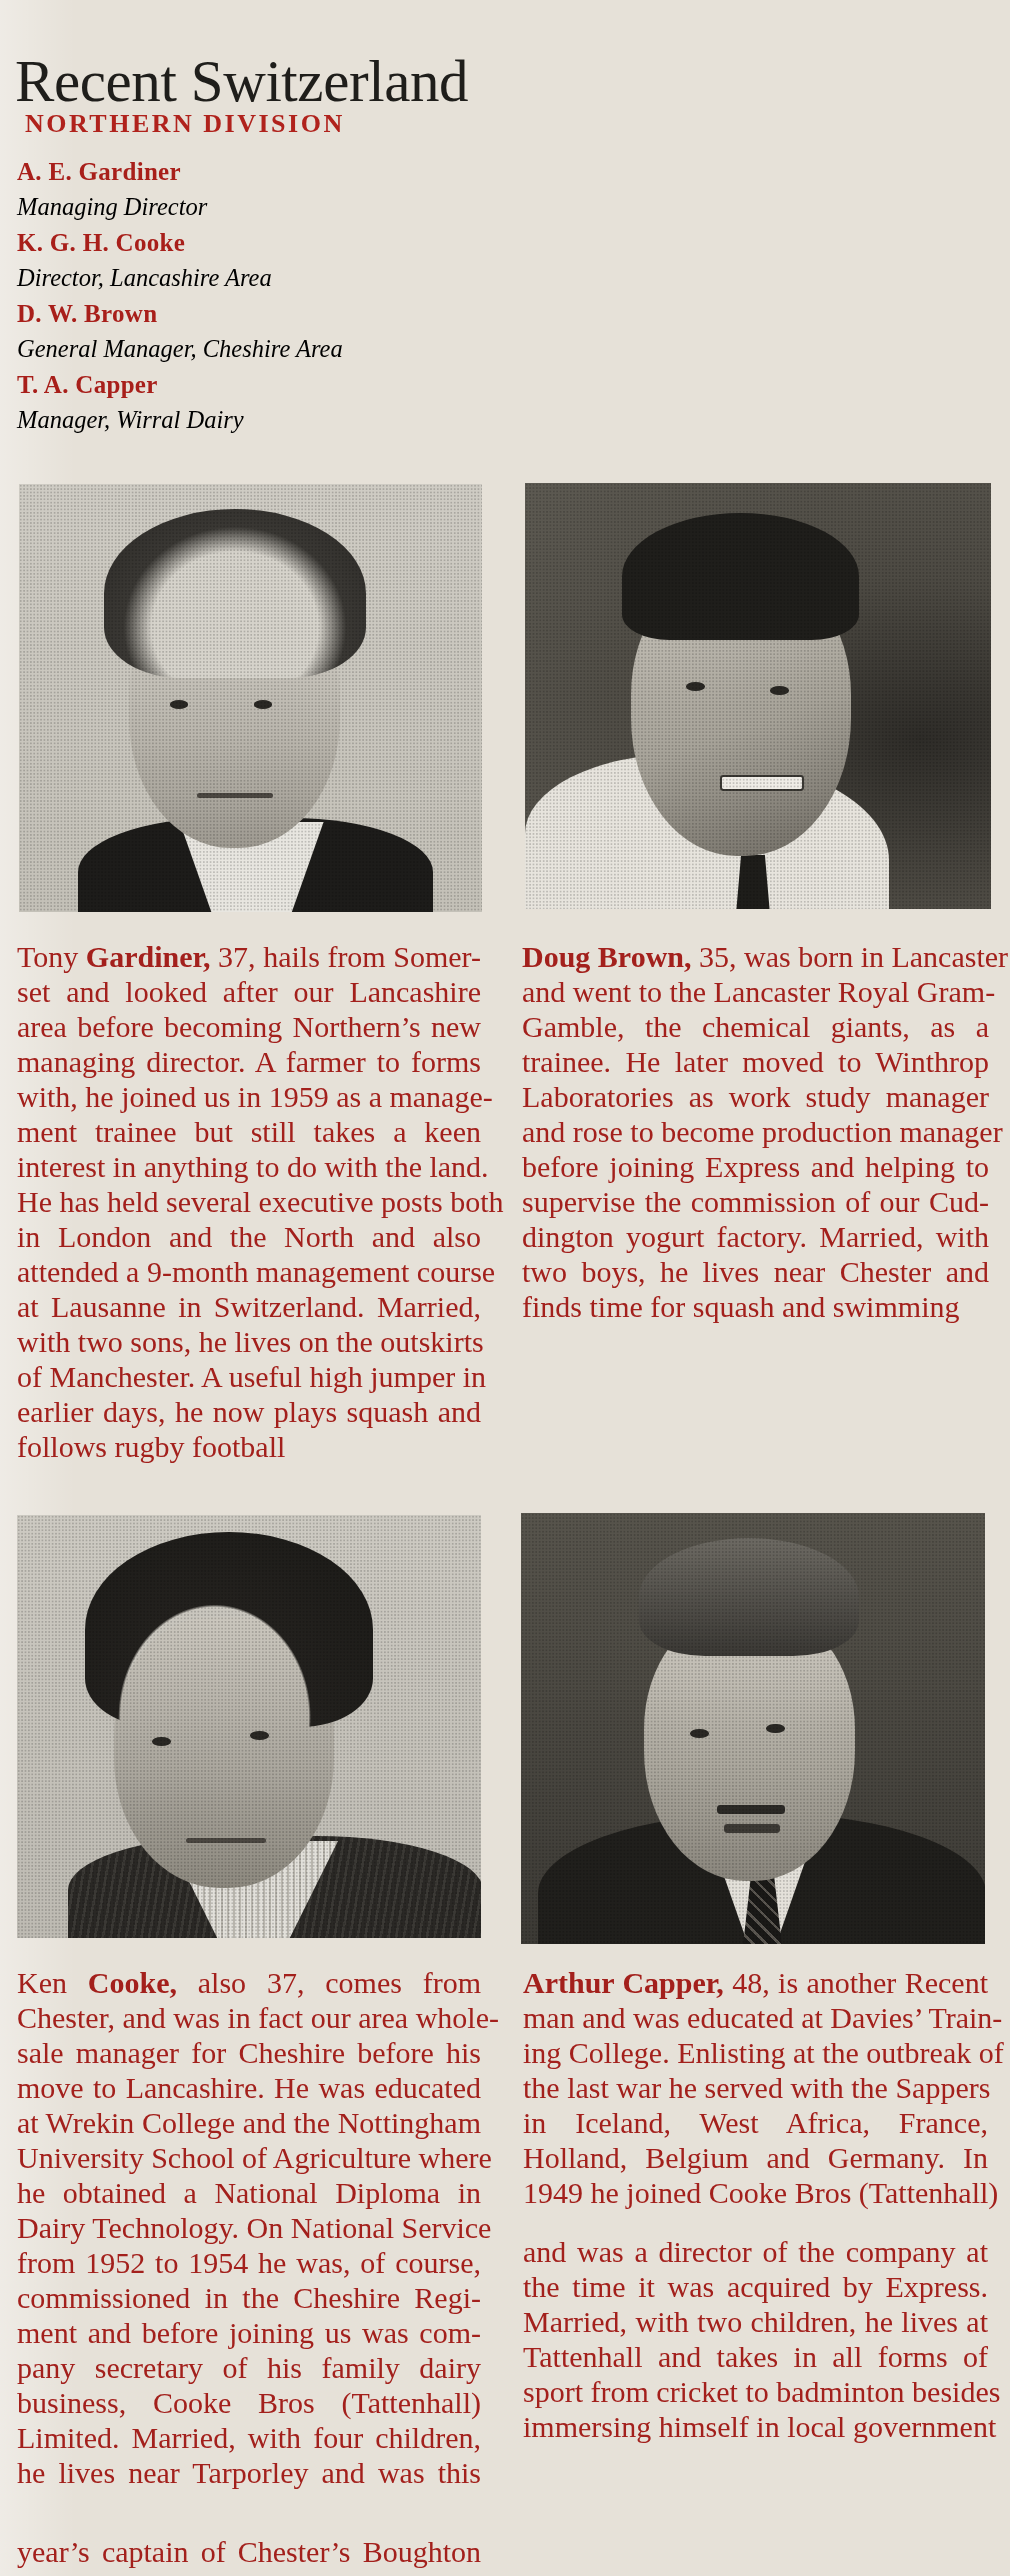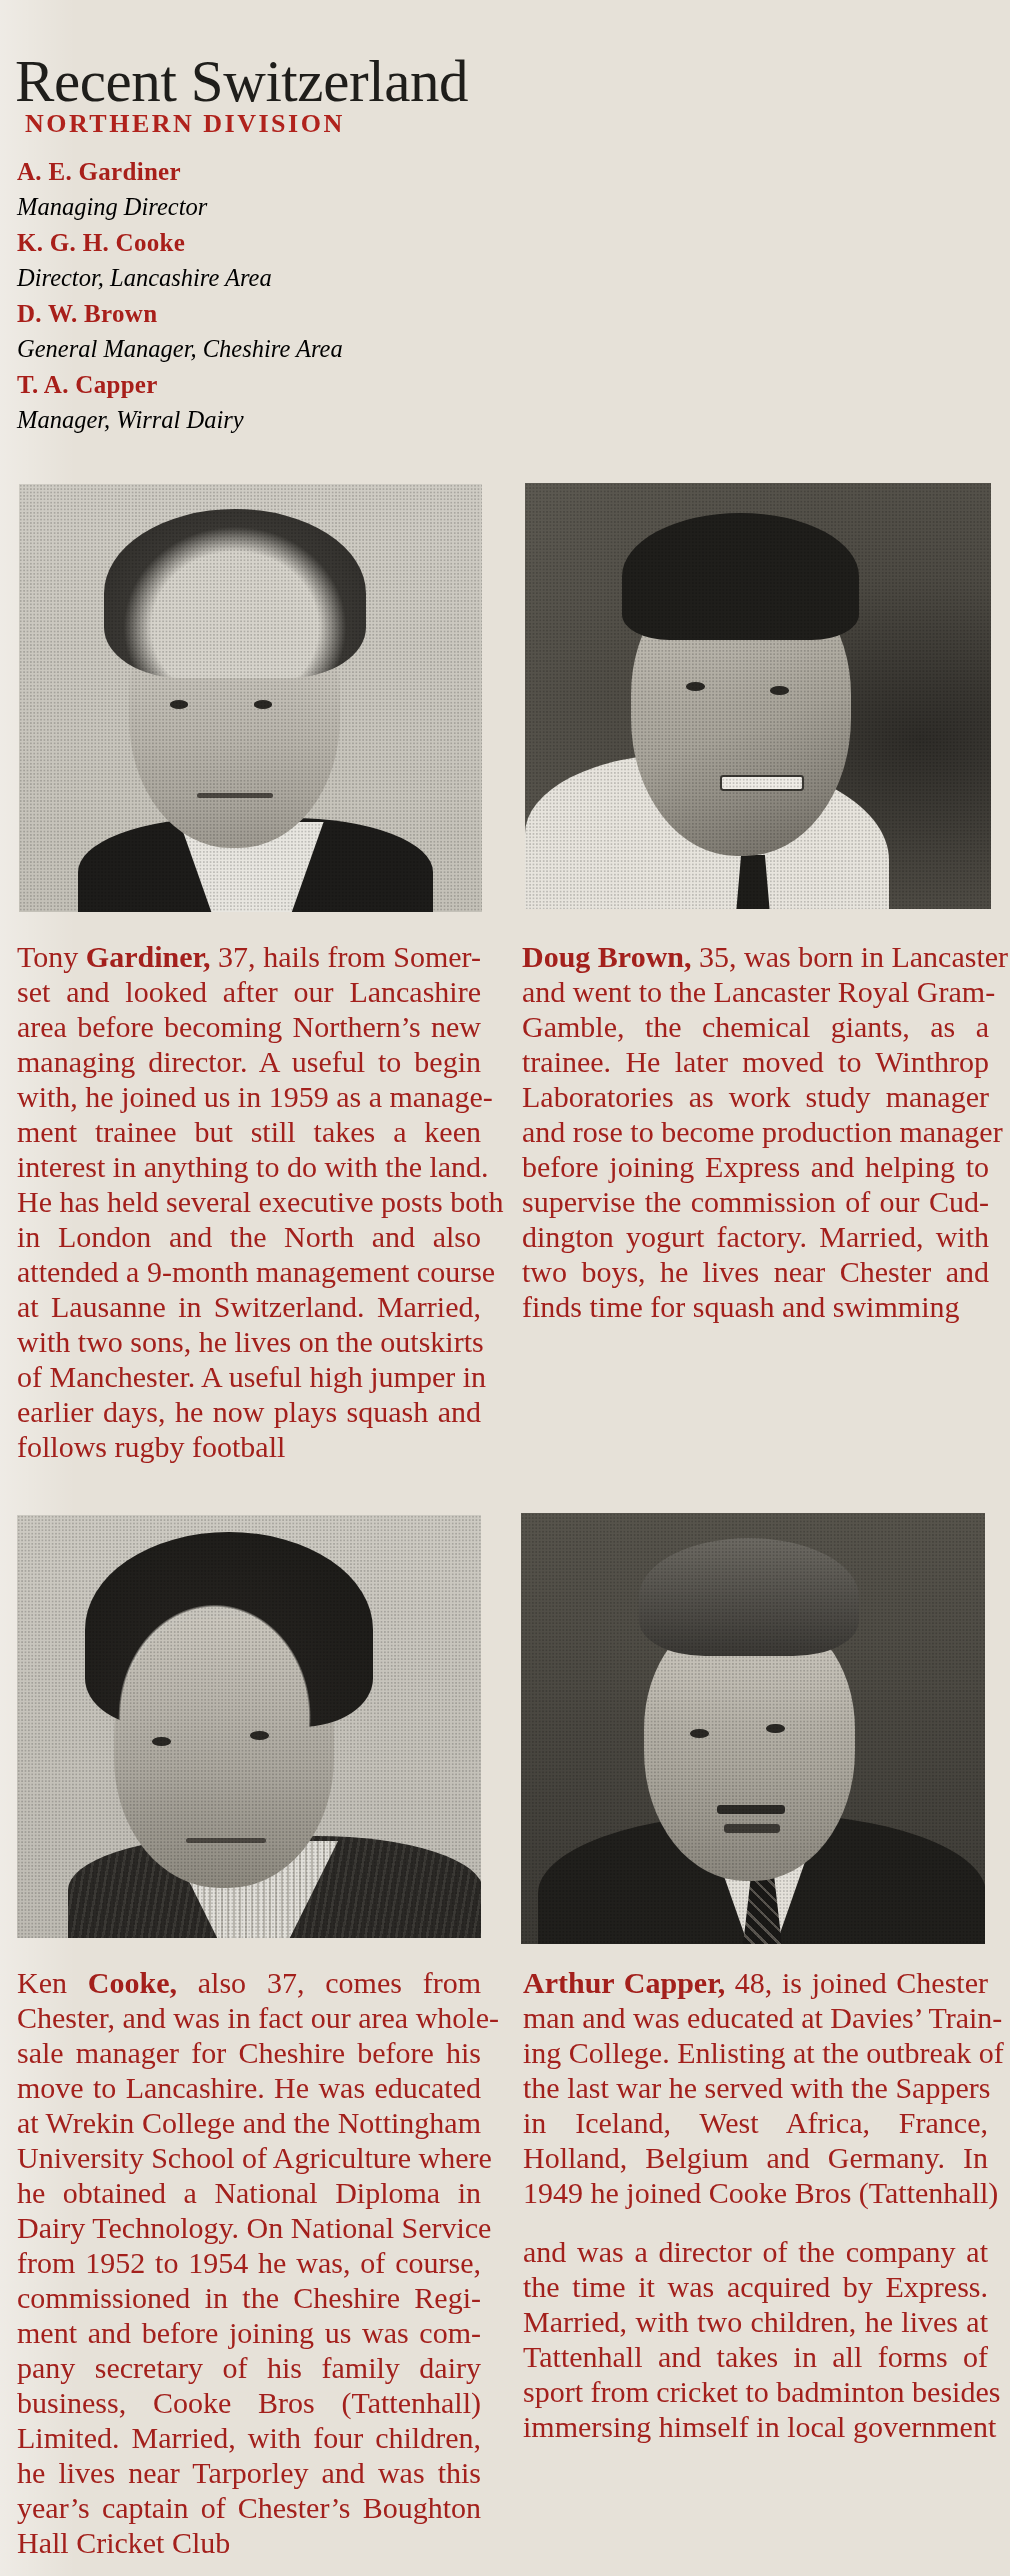--- a/index.html
+++ b/index.html
@@ -84,21 +84,21 @@
   <div class="hair" style="left:97px; top:30px; width:237px; height:127px; background:#1f1e1b; border-radius:50% 50% 20% 20%;"></div>
   <div class="eye" style="left:161px; top:199px;"></div>
   <div class="eye" style="left:245px; top:203px;"></div>
   <div class="mouth" style="left:195px; top:292px; width:80px; height:12px; background:#efece6; border:2.5px solid #3a3833;"></div>
 </div>
 
 <div class="bio" style="left:17px; top:939px; width:464px;">
   <span class="line" style="word-spacing: 0px;"><span>Tony </span><b>Gardiner,</b><span> 37, hails from Somer-</span></span>
   <span class="line" style="word-spacing: 0px;">set and looked after our Lancashire</span>
   <span class="line" style="word-spacing: 0px;">area before becoming Northern’s new</span>
-  <span class="line" style="word-spacing: 0px;">managing director. A useful to begin</span>
+  <span class="line" style="word-spacing: 0px;">managing director. A farmer to forms</span>
   <span class="line" style="word-spacing: 0px;">with, he joined us in 1959 as a manage-</span>
   <span class="line" style="word-spacing: 0px;">ment trainee but still takes a keen</span>
   <span class="line" style="word-spacing: 0px;">interest in anything to do with the land.</span>
   <span class="line" style="word-spacing: 0px;">He has held several executive posts both</span>
   <span class="line" style="word-spacing: 0px;">in London and the North and also</span>
   <span class="line" style="word-spacing: 0px;">attended a 9-month management course</span>
   <span class="line" style="word-spacing: 0px;">at Lausanne in Switzerland. Married,</span>
   <span class="line" style="word-spacing: 0px;">with two sons, he lives on the outskirts</span>
   <span class="line" style="word-spacing: 0px;">of Manchester. A useful high jumper in</span>
   <span class="line" style="word-spacing: 0px;">earlier days, he now plays squash and</span>
@@ -152,26 +152,26 @@
   <span class="line" style="word-spacing: 0px;">University School of Agriculture where</span>
   <span class="line" style="word-spacing: 0px;">he obtained a National Diploma in</span>
   <span class="line" style="word-spacing: 0px;">Dairy Technology. On National Service</span>
   <span class="line" style="word-spacing: 0px;">from 1952 to 1954 he was, of course,</span>
   <span class="line" style="word-spacing: 0px;">commissioned in the Cheshire Regi-</span>
   <span class="line" style="word-spacing: 0px;">ment and before joining us was com-</span>
   <span class="line" style="word-spacing: 0px;">pany secretary of his family dairy</span>
   <span class="line" style="word-spacing: 0px;">business, Cooke Bros (Tattenhall)</span>
   <span class="line" style="word-spacing: 0px;">Limited. Married, with four children,</span>
   <span class="line" style="word-spacing: 0px;">he lives near Tarporley and was this</span>
-  <span class="line" style="word-spacing: 0px;">year’s captain of Chester’s Boughton</span>
+  <span class="line" style="word-spacing: 0px; margin-top: 44px;">year’s captain of Chester’s Boughton</span>
   <span class="line last">Hall Cricket Club</span>
 </div>
 
 <div class="bio" style="left:523px; top:1965px; width:465px;">
-  <span class="line" style="word-spacing: 0px;"><b>Arthur Capper,</b><span> 48, is joined Chester</span></span>
+  <span class="line" style="word-spacing: 0px;"><b>Arthur Capper,</b><span> 48, is another Recent</span></span>
   <span class="line" style="word-spacing: 0px;">man and was educated at Davies’ Train-</span>
   <span class="line" style="word-spacing: 0px;">ing College. Enlisting at the outbreak of</span>
   <span class="line" style="word-spacing: 0px;">the last war he served with the Sappers</span>
   <span class="line" style="word-spacing: 0px;">in Iceland, West Africa, France,</span>
   <span class="line" style="word-spacing: 0px;">Holland, Belgium and Germany. In</span>
   <span class="line" style="word-spacing: 0px;">1949 he joined Cooke Bros (Tattenhall)</span>
   <span class="line" style="word-spacing: 0px; margin-top: 24px;">and was a director of the company at</span>
   <span class="line" style="word-spacing: 0px;">the time it was acquired by Express.</span>
   <span class="line" style="word-spacing: 0px;">Married, with two children, he lives at</span>
   <span class="line" style="word-spacing: 0px;">Tattenhall and takes in all forms of</span>

